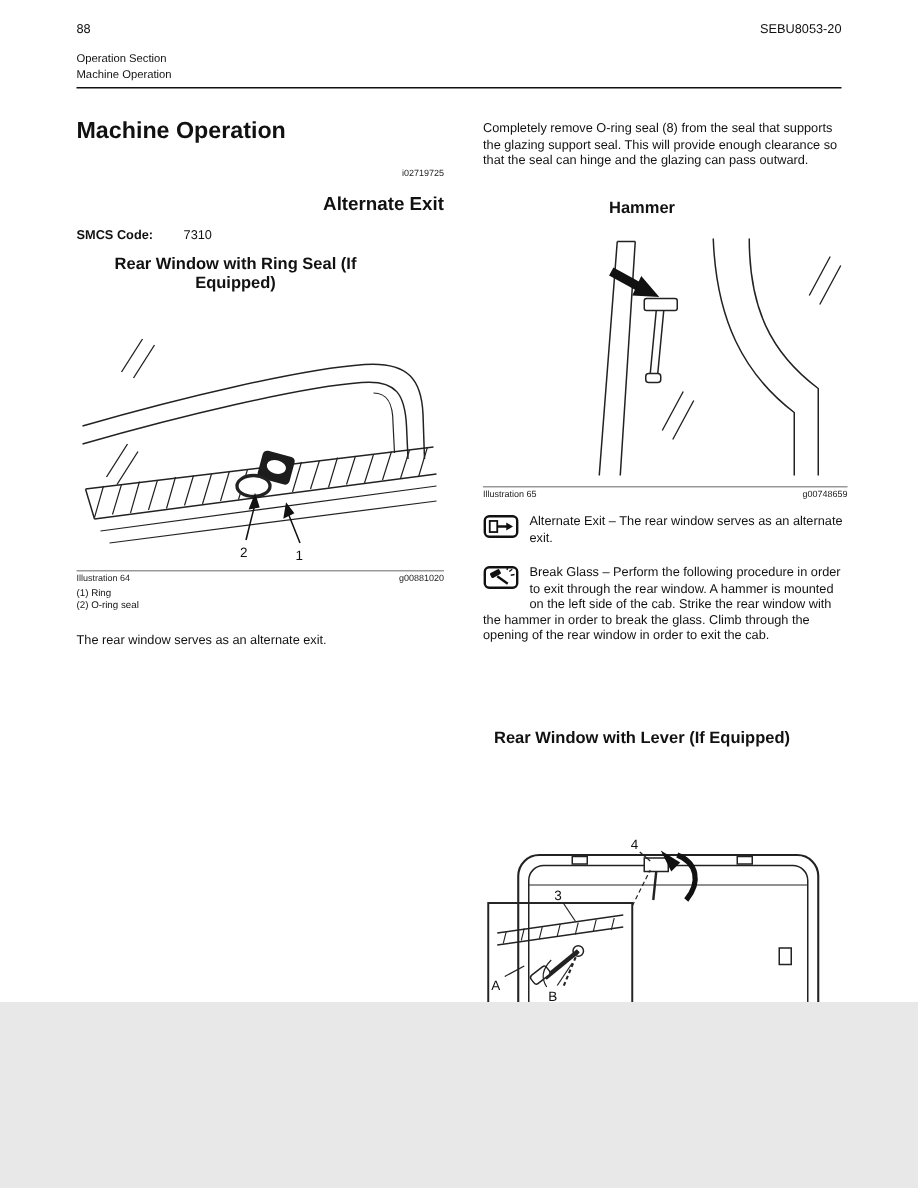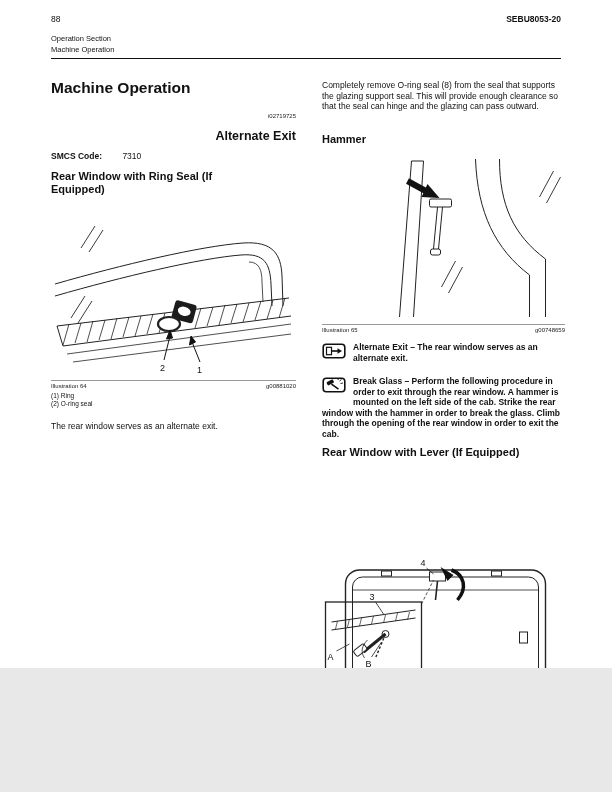--- a/index.html
+++ b/index.html
@@ -4,34 +4,34 @@
 <style>
   html,body{margin:0;padding:0;background:#e8e8e8;}
   .page{
     position:relative;width:612px;height:668px;background:#ffffff;
     font-family:"Liberation Sans", sans-serif;color:#111;margin:0 auto;overflow:hidden;
   }
   .abs{position:absolute;}
   .b{font-weight:bold;}
   
   .pgnum{top:14px;left:51px;font-size:8.5px;}
-  .doccode{top:14px;left:322px;width:239px;text-align:right;font-size:8.5px;font-weight:bold;}
+  .doccode{top:14px;left:322px;width:239px;text-align:right;font-size:8.5px;font-weight:normal;}
   .sect{top:34px;left:51px;font-size:7.5px;line-height:10.5px;}
   .headrule{top:58px;left:51px;width:510px;height:0;border-top:1px solid #111;}
   
   .colL{left:51px;width:245px;}
   .colR{left:322px;width:243px;}
   .h1{font-size:15.5px;font-weight:bold;}
   .h2{font-size:12.5px;font-weight:bold;}
-  .h3{font-size:11px;font-weight:bold;line-height:13px;width:212px;}
+  .h3{font-size:11px;font-weight:bold;line-height:13px;width:212px;text-align:center;}
   .body{font-size:8.5px;line-height:10.5px;}
   .media{text-align:right;font-size:6px;color:#222;}
   .caption{display:flex;justify-content:space-between;font-size:6px;color:#222;border-top:0.6px solid #999;padding-top:2px;}
   .callouts{font-size:6.5px;line-height:8px;}
-  .note{font-size:8.5px;line-height:10.5px;font-weight:bold;}
+  .note{font-size:8.5px;line-height:10.5px;font-weight:normal;}
   .note .nicon{float:left;margin:1px 7px 2px 0;}
   svg text{font-family:"Liberation Sans", sans-serif;fill:#111;}
 </style>
 </head>
 <body>
 
 <div class="page">
 
   <div class="abs pgnum">88</div>
   <div class="abs doccode">SEBU8053-20</div>
@@ -136,21 +136,21 @@
       <svg width="24" height="16" viewBox="0 0 24 16">
         <rect x="1.2" y="1.2" width="21.6" height="13.6" rx="3" fill="#ffffff" stroke="#111" stroke-width="1.6"></rect>
         <rect x="4.8" y="3.6" width="7" height="3.6" rx="0.8" fill="#111" transform="rotate(-28 8.3 5.4)"></rect>
         <line x1="9.5" y1="7.2" x2="16.5" y2="12.2" stroke="#111" stroke-width="1.6"></line>
         <path d="M17.5,4 L19.5,2.5 M18.5,6.5 L21,6 M16,3 L16.5,1" stroke="#111" stroke-width="0.9" fill="none"></path>
       </svg>
     </span>
     <span>Break Glass – Perform the following procedure in order to exit through the rear window. A hammer is mounted on the left side of the cab. Strike the rear window with the hammer in order to break the glass. Climb through the opening of the rear window in order to exit the cab.</span>
   </div>
 
-  <div class="abs colR h3" style="top:446px;">Rear Window with Lever (If Equipped)</div>
+  <div class="abs colR h3" style="top:486px;">Rear Window with Lever (If Equipped)</div>
 
   <svg class="abs" style="top:514px;left:322px;" width="243" height="185" viewBox="0 0 240 185">
     <g fill="none" stroke="#222" stroke-width="1">
 
       <rect x="22" y="56" width="200" height="124" rx="14" stroke-width="1.4"></rect>
       <rect x="29" y="63" width="186" height="110" rx="10"></rect>
       <path d="M29,76 L215,76" stroke-width="0.8"></path>
 
       <rect x="58" y="57" width="10" height="5" fill="#ffffff"></rect>
       <rect x="168" y="57" width="10" height="5" fill="#ffffff"></rect>

